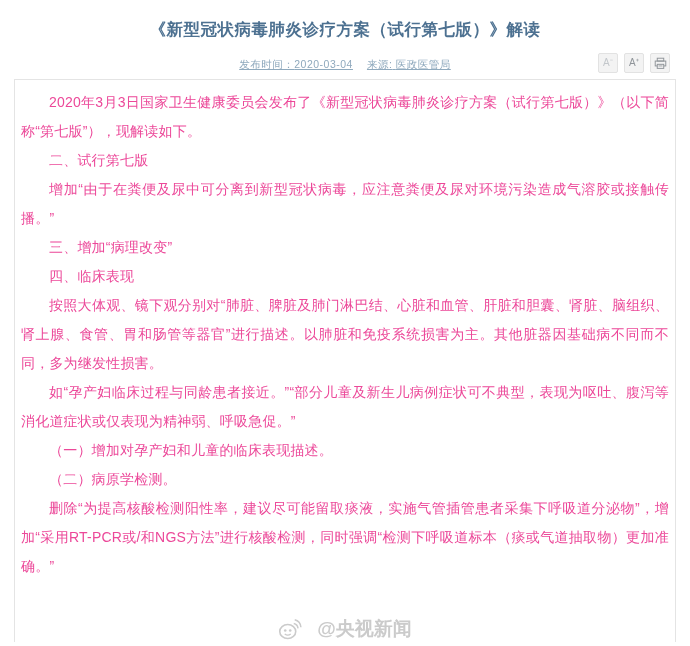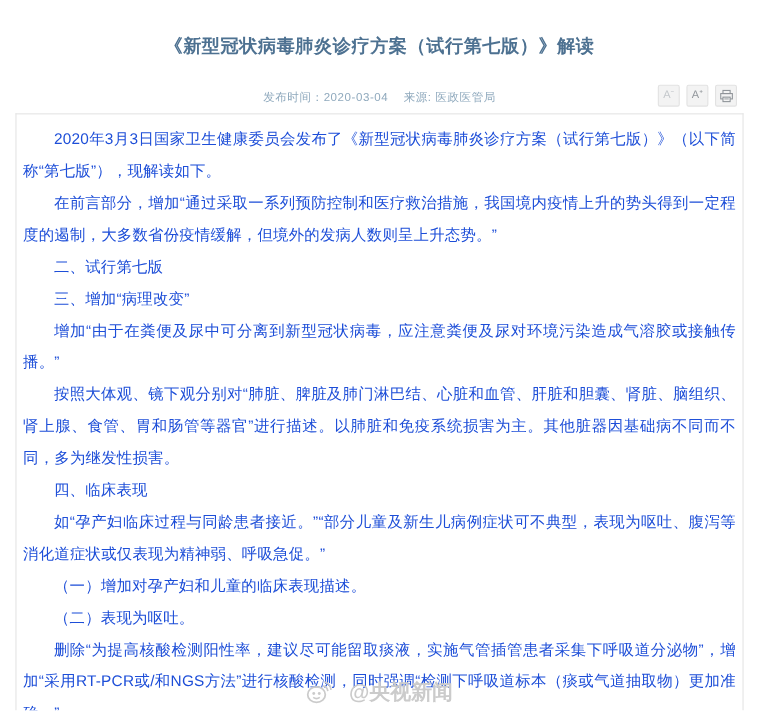--- a/index.html
+++ b/index.html
@@ -5,38 +5,39 @@
   html, body { margin: 0; padding: 0; background: #ffffff; }
   body { font-family: "Liberation Sans", sans-serif; }
   .page {
     position: relative;
     width: 690px;
     height: 646px;
     background: #ffffff;
     overflow: hidden;
   }
   .title {
-    margin: 16px;
+    margin: 4px;
     padding-top: 15px;
     text-align: center;
     font-size: 16.5px;
     font-weight: bold;
     color: #4d7191;
     letter-spacing: 0.5px;
   }
   .meta-row {
     position: relative;
     height: 34px;
   }
   .meta {
     padding-top: 13px;
     text-align: center;
     font-size: 10.5px;
     color: #8fa9bd;
     letter-spacing: 0.5px;
+    text-decoration: underline;
   }
   .meta .gap { margin-left: 14px; }
   .toolbar {
     position: absolute;
     right: 20px;
     top: 8px;
     display: flex;
     gap: 6px;
   }
   .tool-btn {
@@ -62,21 +63,21 @@
     border-bottom: none;
     padding: 8px 6px 0 6px;
     box-sizing: border-box;
     height: 563px;
     overflow: hidden;
   }
   .content-box p {
     margin: 0;
     font-size: 14px;
     line-height: 29px;
-    color: #1d4ed8;
+    color: #ec4899;
     text-indent: 2em;
     text-align: justify;
     letter-spacing: 0.2px;
   }
   .watermark {
     position: absolute;
     left: 50%;
     transform: translateX(-50%);
     bottom: 4px;
     display: flex;
@@ -113,29 +114,28 @@
             <rect x="4" y="9" width="8" height="5" fill="#f3f3f3" stroke="#8f9499" stroke-width="1.2"></rect>
             <line x1="5.5" y1="11" x2="10.5" y2="11" stroke="#8f9499" stroke-width="1"></line>
           </svg>
         </span>
       </button>
     </div>
   </div>
 
   <div class="content-box">
     <p>2020年3月3日国家卫生健康委员会发布了《新型冠状病毒肺炎诊疗方案（试行第七版）》（以下简称“第七版”），现解读如下。</p>
-    <p>在前言部分，增加“通过采取一系列预防控制和医疗救治措施，我国境内疫情上升的势头得到一定程度的遏制，大多数省份疫情缓解，但境外的发病人数则呈上升态势。”</p>
     <p>二、试行第七版</p>
+    <p>增加“由于在粪便及尿中可分离到新型冠状病毒，应注意粪便及尿对环境污染造成气溶胶或接触传播。”</p>
     <p>三、增加“病理改变”</p>
-    <p>增加“由于在粪便及尿中可分离到新型冠状病毒，应注意粪便及尿对环境污染造成气溶胶或接触传播。”</p>
+    <p>四、临床表现</p>
     <p>按照大体观、镜下观分别对“肺脏、脾脏及肺门淋巴结、心脏和血管、肝脏和胆囊、肾脏、脑组织、肾上腺、食管、胃和肠管等器官”进行描述。以肺脏和免疫系统损害为主。其他脏器因基础病不同而不同，多为继发性损害。</p>
-    <p>四、临床表现</p>
     <p>如“孕产妇临床过程与同龄患者接近。”“部分儿童及新生儿病例症状可不典型，表现为呕吐、腹泻等消化道症状或仅表现为精神弱、呼吸急促。”</p>
     <p>（一）增加对孕产妇和儿童的临床表现描述。</p>
-    <p>（二）表现为呕吐。</p>
+    <p>（二）病原学检测。</p>
     <p>删除“为提高核酸检测阳性率，建议尽可能留取痰液，实施气管插管患者采集下呼吸道分泌物”，增加“采用RT-PCR或/和NGS方法”进行核酸检测，同时强调“检测下呼吸道标本（痰或气道抽取物）更加准确。”</p>
 
   </div>
 
   <div class="watermark">
     <span class="wb-logo">
       <svg width="24" height="24" viewBox="0 0 24 24">
         <ellipse cx="9.5" cy="14.5" rx="8" ry="7" fill="none" stroke="#cbcbcb" stroke-width="1.6"></ellipse>
         <circle cx="7" cy="13.5" r="1.3" fill="#cbcbcb"></circle>
         <circle cx="12" cy="13.5" r="1.3" fill="#cbcbcb"></circle>

